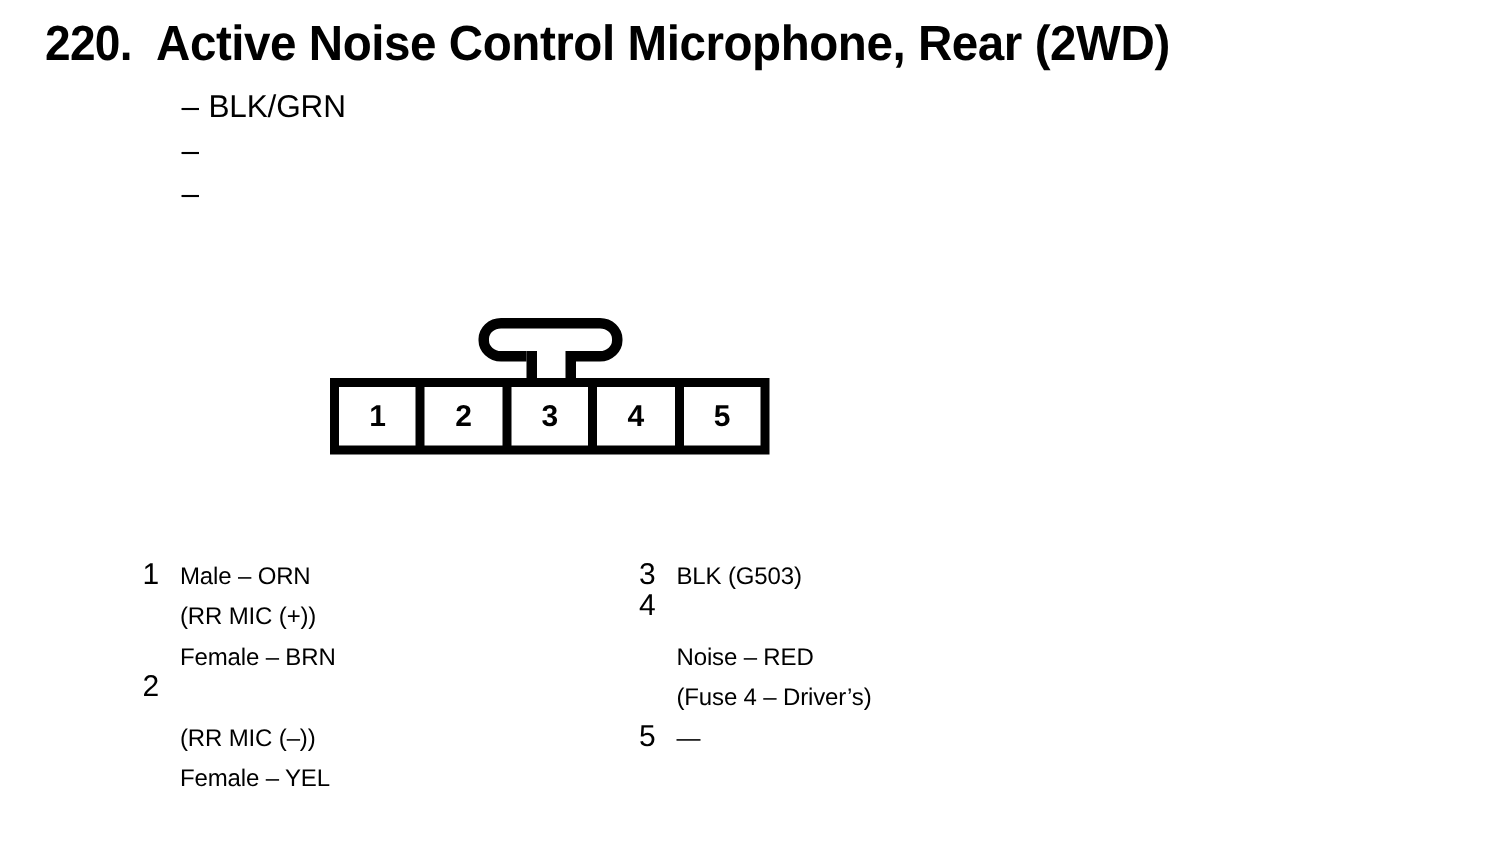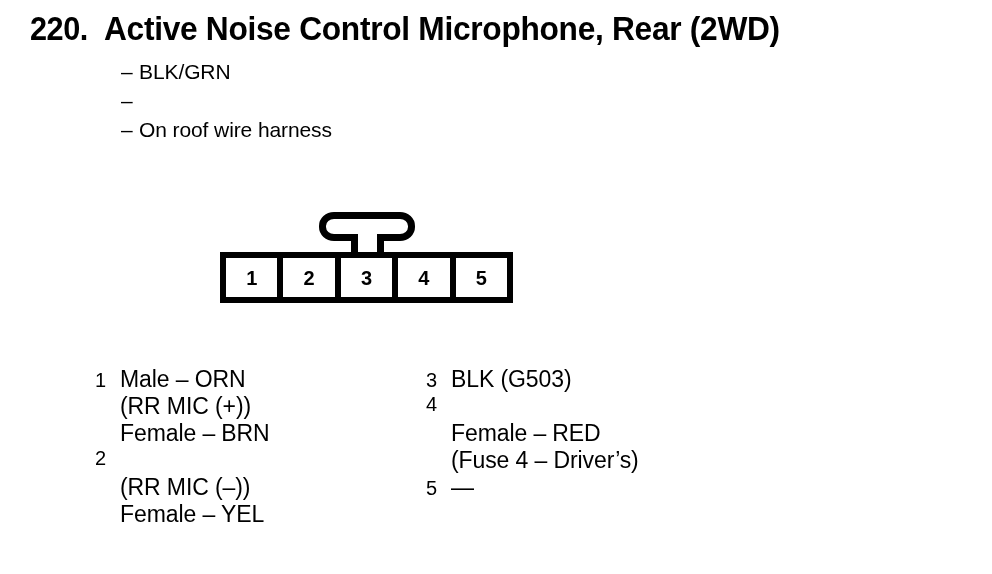--- a/index.html
+++ b/index.html
@@ -143,43 +143,43 @@
     height: 27px;
     white-space: nowrap;
   }
   .pin-line .pnum {
     flex: 0 0 25px;
     width: 25px;
     font-size: 20px;
     text-align: left;
   }
   .pin-line .ptext {
-    font-size: 23px;
+    font-size: 16px;
     letter-spacing: -0.1px;
+    margin-top: 10px;
   }
 </style>
 </head>
 <body>
 
 <div id="heading">
   <span class="num">220.</span>
   <span class="ttl">Active Noise Control Microphone, Rear (2WD)</span>
 </div>
 
 <div id="bullets">
     <div class="b-row">
       <span class="b-dash">–</span>
       <span class="b-text">BLK/GRN</span>
     </div>
     <div class="b-row">
       <span class="b-dash">–</span>
     </div>
     <div class="b-row">
       <span class="b-dash">–</span>
-      <span class="b-text">On roof wire harness</span>
     </div>
   </div>
 
 <div id="connector">
   <div id="latch"></div>
   <div id="latch-neck"></div>
   <div id="body-row">
       <div class="cell">
         <span>1</span>
       </div>
@@ -226,21 +226,21 @@
 <div id="pin-col-right" class="pin-col">
     <div class="pin-line">
       <span class="pnum">3</span>
       <span class="ptext">BLK (G503)</span>
     </div>
     <div class="pin-line">
       <span class="pnum">4</span>
     </div>
     <div class="pin-line">
       <span class="pnum"></span>
-      <span class="ptext">Female – RED</span>
+      <span class="ptext">Noise – RED</span>
     </div>
     <div class="pin-line">
       <span class="pnum"></span>
       <span class="ptext">(Fuse 4 – Driver’s)</span>
     </div>
     <div class="pin-line">
       <span class="pnum">5</span>
       <span class="ptext">—</span>
     </div>
   </div>

